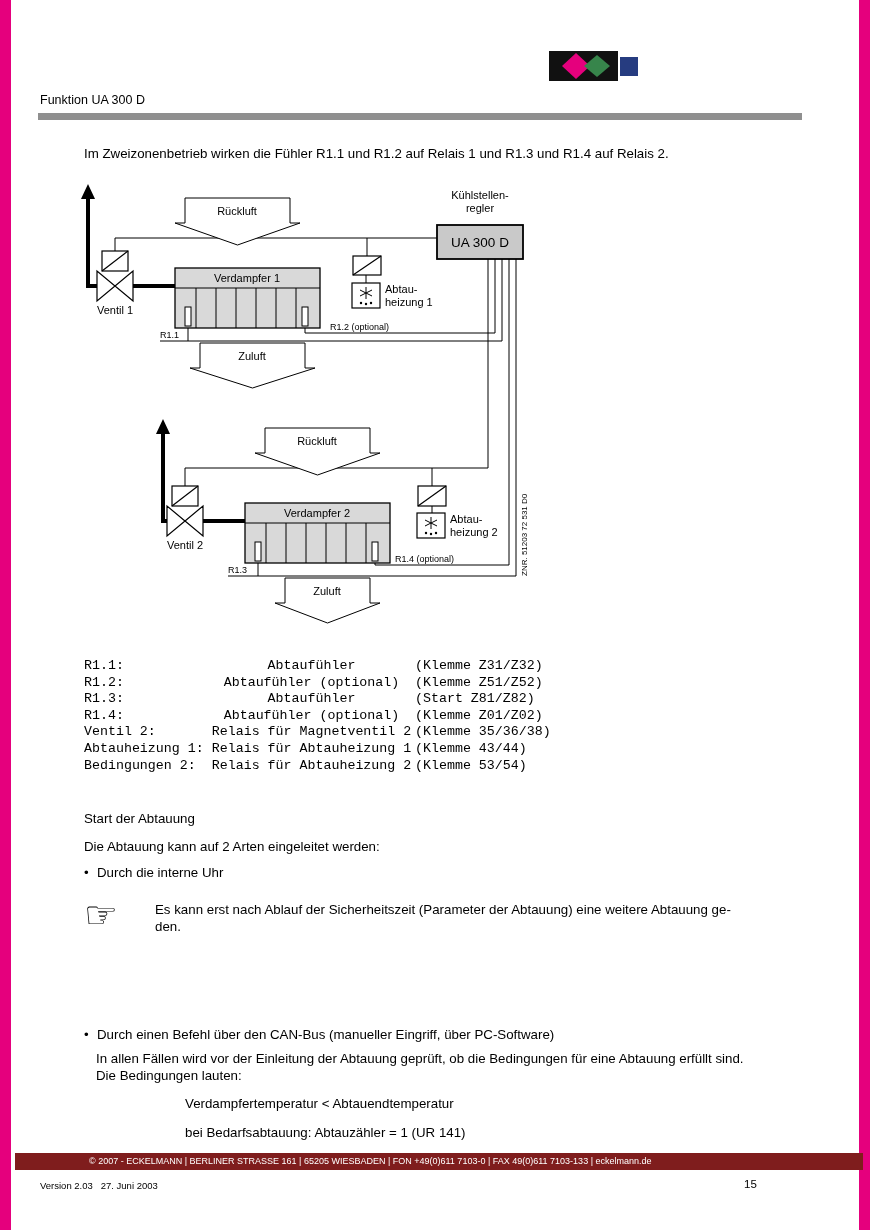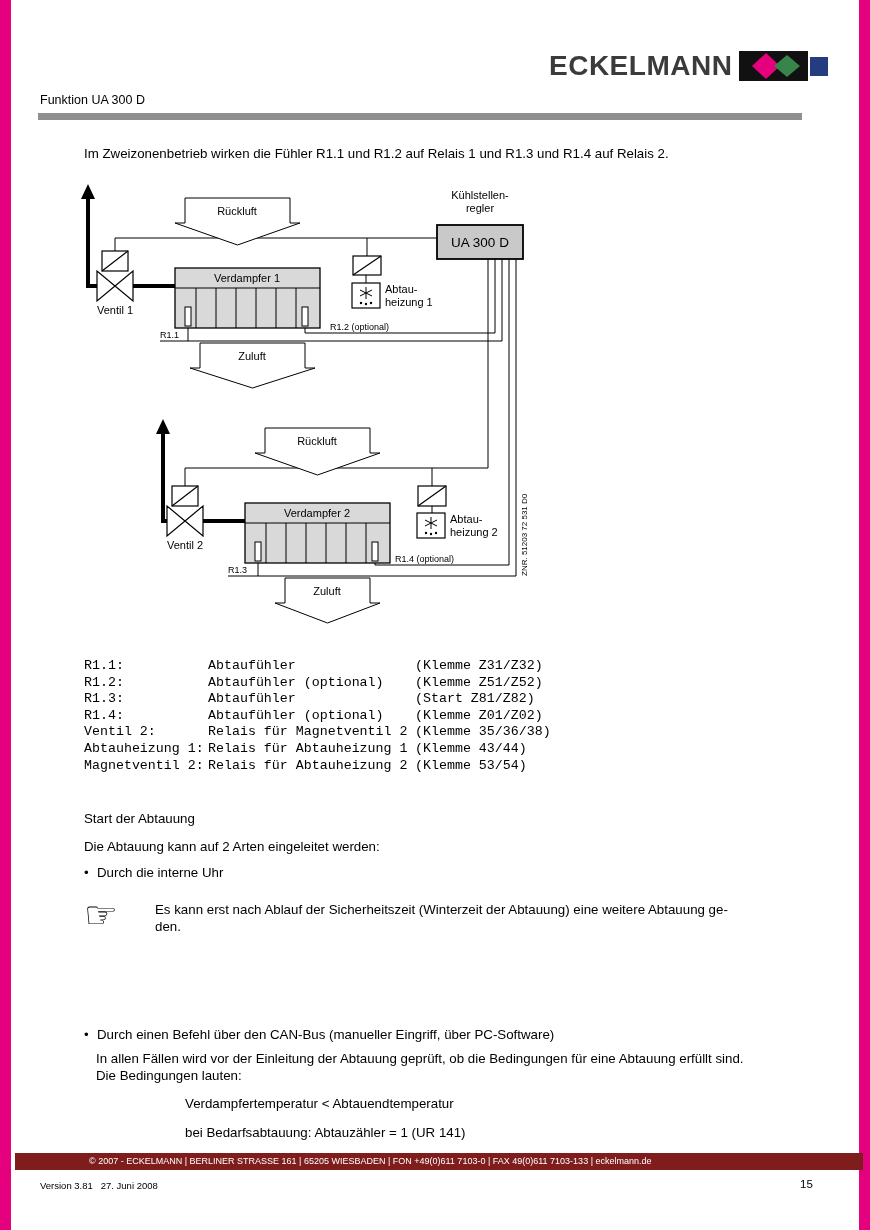--- a/index.html
+++ b/index.html
@@ -17,21 +17,21 @@
   #sec-title { position:absolute; left:40px; top:93px; font-size:12.5px; }
   #rule { position:absolute; left:38px; top:113px; width:764px; height:7px; background:#8f8f8f; }
 
   #intro { position:absolute; left:84px; top:146px; font-size:13.3px; white-space:nowrap; }
 
   #diagram { position:absolute; left:78px; top:183px; }
   #diagram text { font-family:"Liberation Sans", sans-serif; fill:#000; }
 
   #legend { position:absolute; left:84px; top:658px; font-size:13.3px; }
   .lrow { display:flex; line-height:16.6px;font-family:Liberation Mono, monospace; }
-  .lkey { width:124px; } .ldesc { width:207px; }
+  .lkey { width:124px; } .ldesc { width:207px;text-align:center; }
 
   #heading { position:absolute; left:84px; top:811px; font-size:13.3px; font-weight:400; }
   .para { position:absolute; font-size:13.3px; white-space:nowrap; }
   #para1 { left:84px; top:839px; }
   .bullet-row { position:absolute; display:flex; font-size:13.3px; white-space:nowrap; }
   .bullet-row .bmark { width:13px; }
   #bullet1 { left:84px; top:865px; }
   #bullet2 { left:84px; top:1027px; }
 
   #note-icon { position:absolute; left:84px; top:896px; font-size:38px; line-height:38px;
@@ -41,30 +41,29 @@
 
   #para2a { left:96px; top:1051px; }
   #para2b { left:96px; top:1068px; }
   #cond1 { left:185px; top:1096px; }
   #cond2 { left:185px; top:1125px; }
 
   #footer-bar { position:absolute; left:15px; top:1153px; width:848px; height:17px;
                 background:#7f1d1d; color:#fff; font-size:9px; line-height:17px;
                 padding-left:74px; white-space:nowrap; }
   #version { position:absolute; left:40px; top:1180px; font-size:9.5px; white-space:pre; }
-  #pagenum { position:absolute; left:800px; top:1178px; font-size:11.5px; }
+  #pagenum { position:absolute; left:744px; top:1178px; font-size:11.5px; }
 </style>
 </head>
 <body>
 
 <div id="left-bar" class="bar-side"></div>
 <div id="right-bar" class="bar-side"></div>
 
 <div id="logo">
-  <span class="logo-txt">ECKELMANN</span>
   <svg width="90" height="32" viewBox="0 0 90 32">
     <rect x="0" y="1" width="69" height="30" fill="#111"></rect>
     <polygon points="13,16 27,3 41,16 27,29" fill="#e5007d"></polygon>
     <polygon points="35,16 48,5 61,16 48,27" fill="#37854b"></polygon>
     <rect x="71" y="7" width="18" height="19" fill="#263c80"></rect>
   </svg>
 </div>
 
 <div id="sec-title">Funktion UA 300 D</div>
 <div id="rule"></div>
@@ -234,45 +233,45 @@
     <span class="lkey">Ventil 2:</span>
     <span class="ldesc">Relais für Magnetventil 2</span>
     <span class="lklemme">(Klemme 35/36/38)</span>
   </div>
   <div class="lrow">
     <span class="lkey">Abtauheizung 1:</span>
     <span class="ldesc">Relais für Abtauheizung 1</span>
     <span class="lklemme">(Klemme 43/44)</span>
   </div>
   <div class="lrow">
-    <span class="lkey">Magnetventil 2:</span>
+    <span class="lkey">Bedingungen 2:</span>
     <span class="ldesc">Relais für Abtauheizung 2</span>
     <span class="lklemme">(Klemme 53/54)</span>
   </div>
 </div>
 
 <div id="heading">Start der Abtauung</div>
 <div id="para1" class="para">Die Abtauung kann auf 2 Arten eingeleitet werden:</div>
 
 <div id="bullet1" class="bullet-row">
   <span class="bmark">•</span>
   <span>Durch die interne Uhr</span>
 </div>
 
 <div id="note-icon">☞</div>
 <div id="note-text">
-  <div class="nline">Es kann erst nach Ablauf der Sicherheitszeit (Winterzeit der Abtauung) eine weitere Abtauung ge-</div>
+  <div class="nline">Es kann erst nach Ablauf der Sicherheitszeit (Parameter der Abtauung) eine weitere Abtauung ge-</div>
   <div class="nline">den.</div>
 </div>
 
 <div id="bullet2" class="bullet-row">
   <span class="bmark">•</span>
   <span>Durch einen Befehl über den CAN-Bus (manueller Eingriff, über PC-Software)</span>
 </div>
 
 <div id="para2a" class="para">In allen Fällen wird vor der Einleitung der Abtauung geprüft, ob die Bedingungen für eine Abtauung erfüllt sind.</div>
 <div id="para2b" class="para">Die Bedingungen lauten:</div>
 <div id="cond1" class="para">Verdampfertemperatur &lt; Abtauendtemperatur</div>
 <div id="cond2" class="para">bei Bedarfsabtauung: Abtauzähler = 1 (UR 141)</div>
 
 <div id="footer-bar">© 2007 - ECKELMANN | BERLINER STRASSE 161 | 65205 WIESBADEN | FON +49(0)611 7103-0 | FAX 49(0)611 7103-133 | eckelmann.de</div>
-<div id="version">Version 3.81   27. Juni 2008</div>
+<div id="version">Version 2.03   27. Juni 2003</div>
 <div id="pagenum">15</div>
 
 </body></html>

